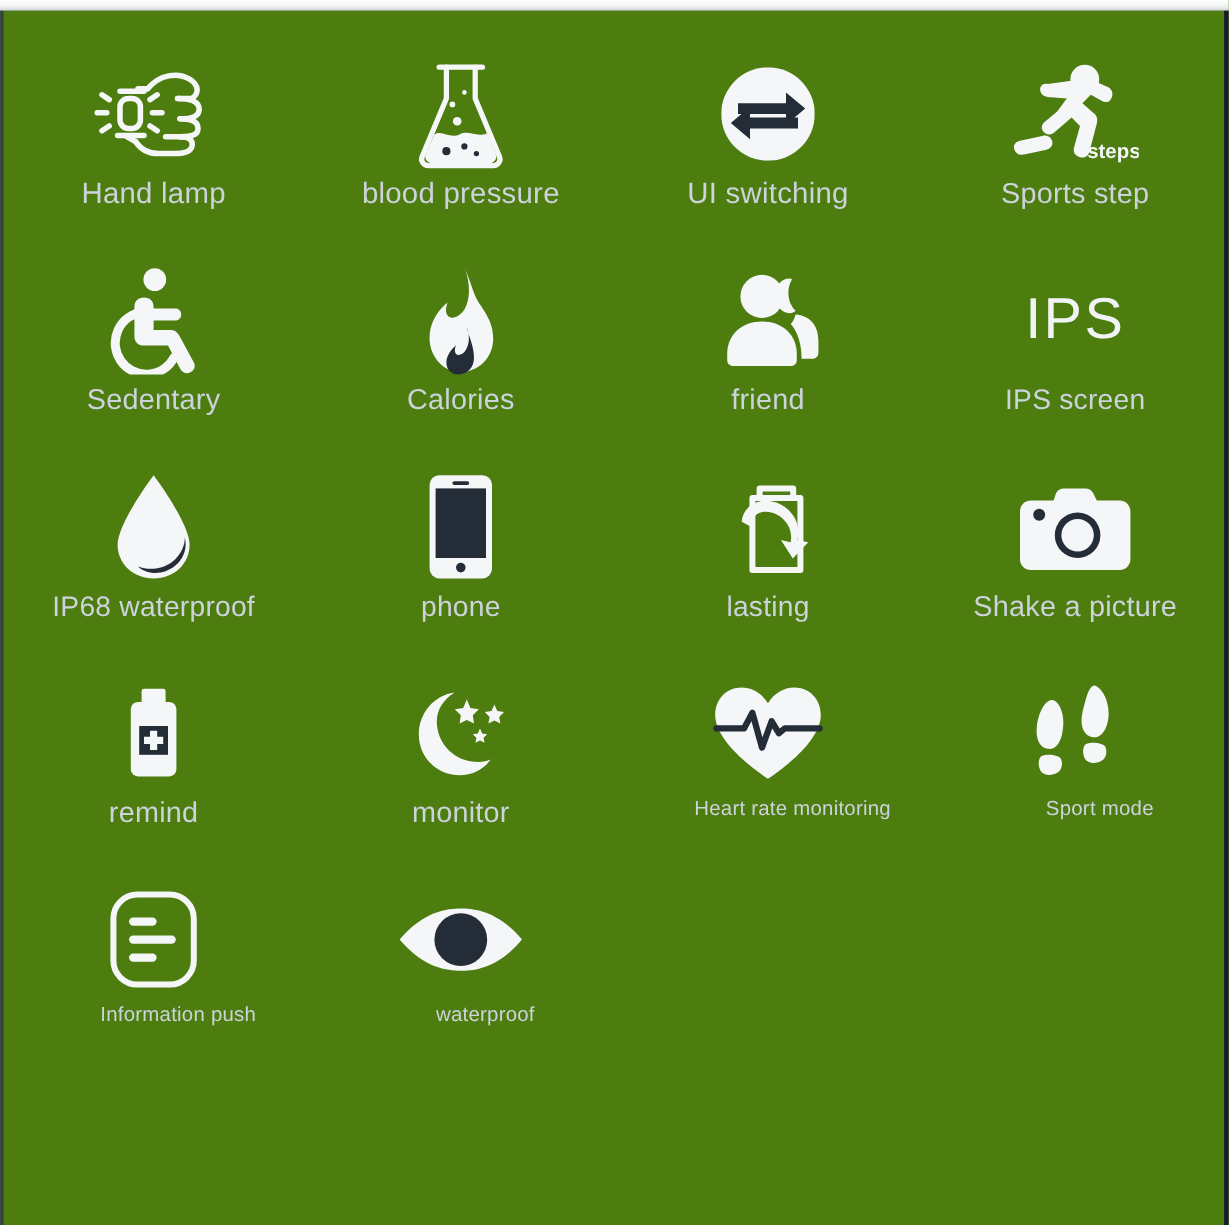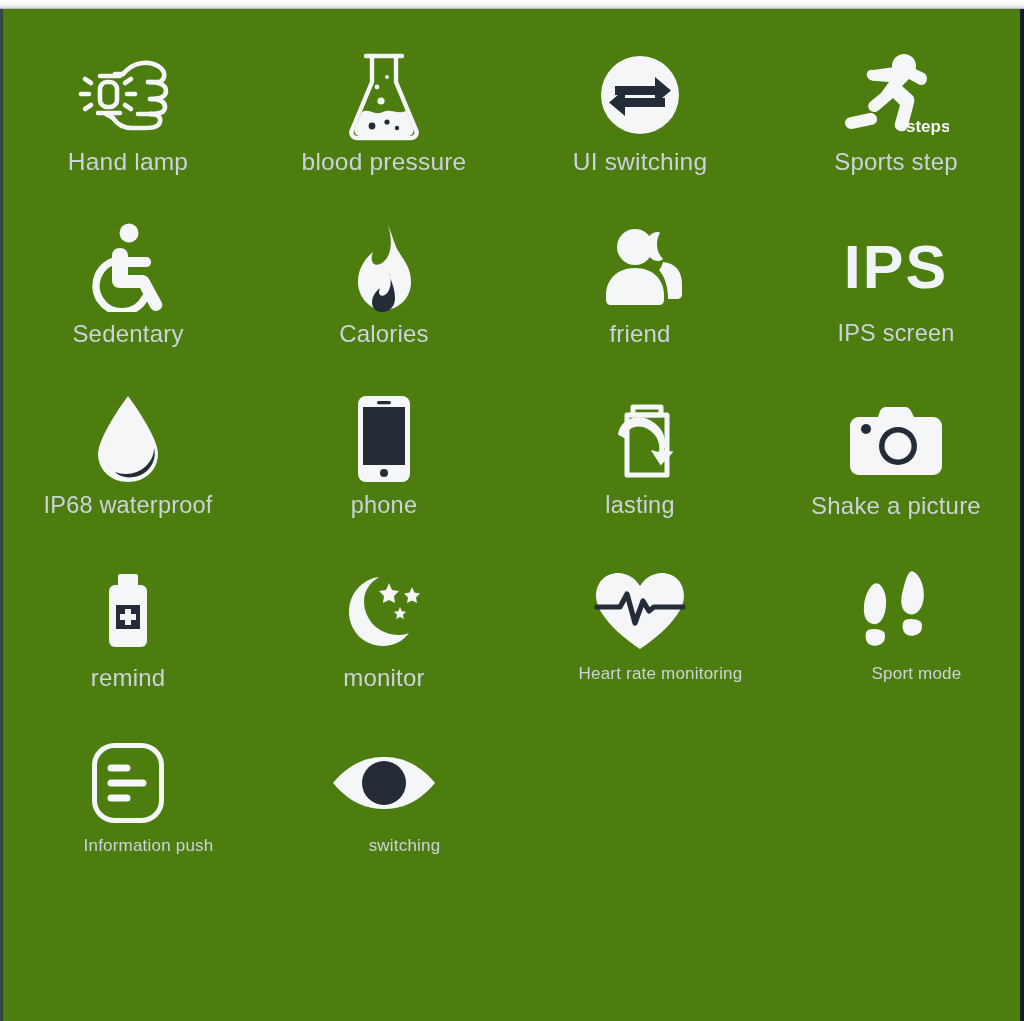--- a/index.html
+++ b/index.html
@@ -86,22 +86,22 @@
 
   
   .r1 .label { font-size: 24.5px; }
   .r2 .label { font-size: 24px; }
   .r3 .label { font-size: 23.5px; }
   .r4 .label { font-size: 24px; text-align: right; }
   .r5 .label { font-size: 17px; margin-left: 41px; }
 
   .ips-text {
     color: #f1f4f7;
-    font-size: 61px;
-    font-weight: 700;
+    font-size: 48px;
+    font-weight: 400;
     letter-spacing: 2px;
     line-height: 1;
   }
 </style>
 </head>
 <body>
 
 <div id="page">
 
   <div class="top-band"></div>
@@ -336,17 +336,17 @@
       <div class="label">Information push</div>
     </div>
 
     <div class="cell r5">
       <div class="icon-wrap">
         <svg width="106" height="56" viewBox="0 0 106 56">
           <path d="M2 28 C22 4 42 2 53 2 C64 2 84 4 104 28 C84 52 64 54 53 54 C42 54 22 52 2 28 Z" fill="#f4f6f8"></path>
           <circle cx="53" cy="28" r="22" fill="#242c38"></circle>
         </svg>
       </div>
-      <div class="label">switching</div>
+      <div class="label">waterproof</div>
     </div>
 
   </div>
 </div>
 
 </body></html>

